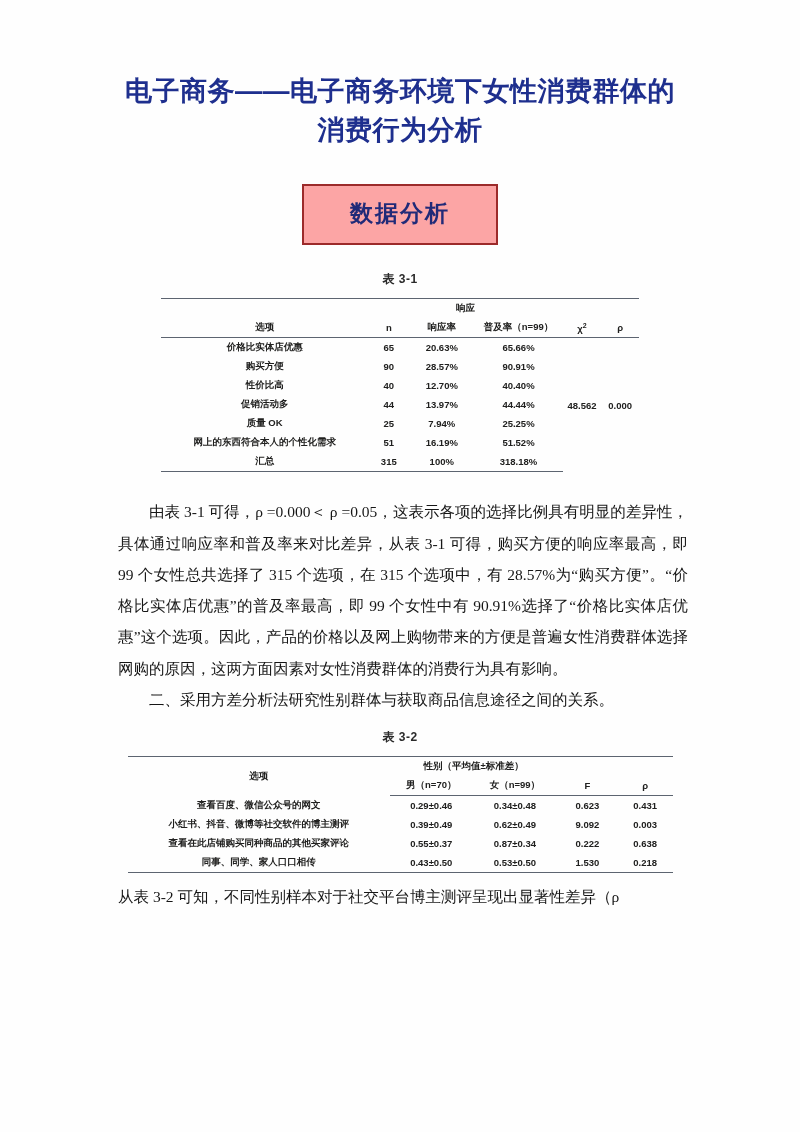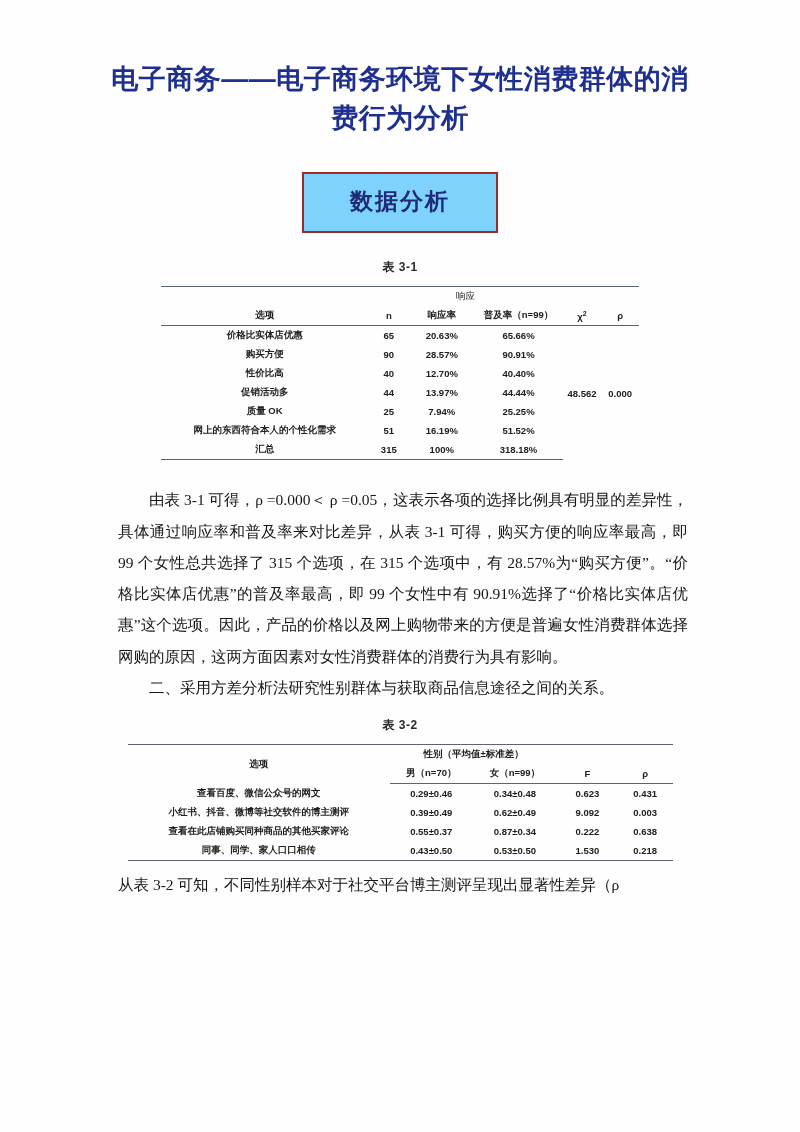--- a/index.html
+++ b/index.html
@@ -16,41 +16,41 @@
     overflow: hidden;
   }
   .page {
     position: absolute;
     inset: 0;
     background: #fefefe;
   }
 
   
   .doc-title {
-    margin: 4px;
+    margin: 16px;
     padding: 56px 100px 0 100px;
     text-align: center;
     font-family: "Liberation Sans", "DejaVu Sans", sans-serif;
     font-weight: bold;
     font-size: 27px;
     line-height: 1.45;
     color: #1e2f8e;
     letter-spacing: 0.5px;
   }
 
   
   .box-wrap {
     display: flex;
     justify-content: center;
     margin-top: 34px;
   }
   .red-box {
     border: 2px solid #9c2b2b;
     padding: 12px 46px 14px 46px;
-    background: #7dd3fc;
+    background: #fca5a5;
   }
   .red-box-text {
     font-family: "Liberation Sans", "DejaVu Sans", sans-serif;
     font-weight: bold;
     font-size: 23px;
     color: #202a78;
     letter-spacing: 2px;
     white-space: nowrap;
   }
 
@@ -77,21 +77,21 @@
   }
   table.acad td, table.acad th {
     padding: 3px 2px;
     font-weight: bold;
     text-align: center;
     vertical-align: middle;
     white-space: nowrap;
   }
   table.acad .rule-top   { border-top: 1.6px solid #5c6470; }
   table.acad .rule-bot   { border-bottom: 1.6px solid #5c6470; }
-  .grp-label { font-weight: normal; }
+  .grp-label { font-weight: bold; }
 
   
   .t31 { width: 478px; }
   .t31 .c-opt  { width: 218px; }
   .t31 .c-n    { width: 42px; }
   .t31 .c-rr   { width: 68px; }
   .t31 .c-pr   { width: 88px; }
   .t31 .c-chi  { width: 36px; }
   .t31 .c-p    { width: 36px; }
 

